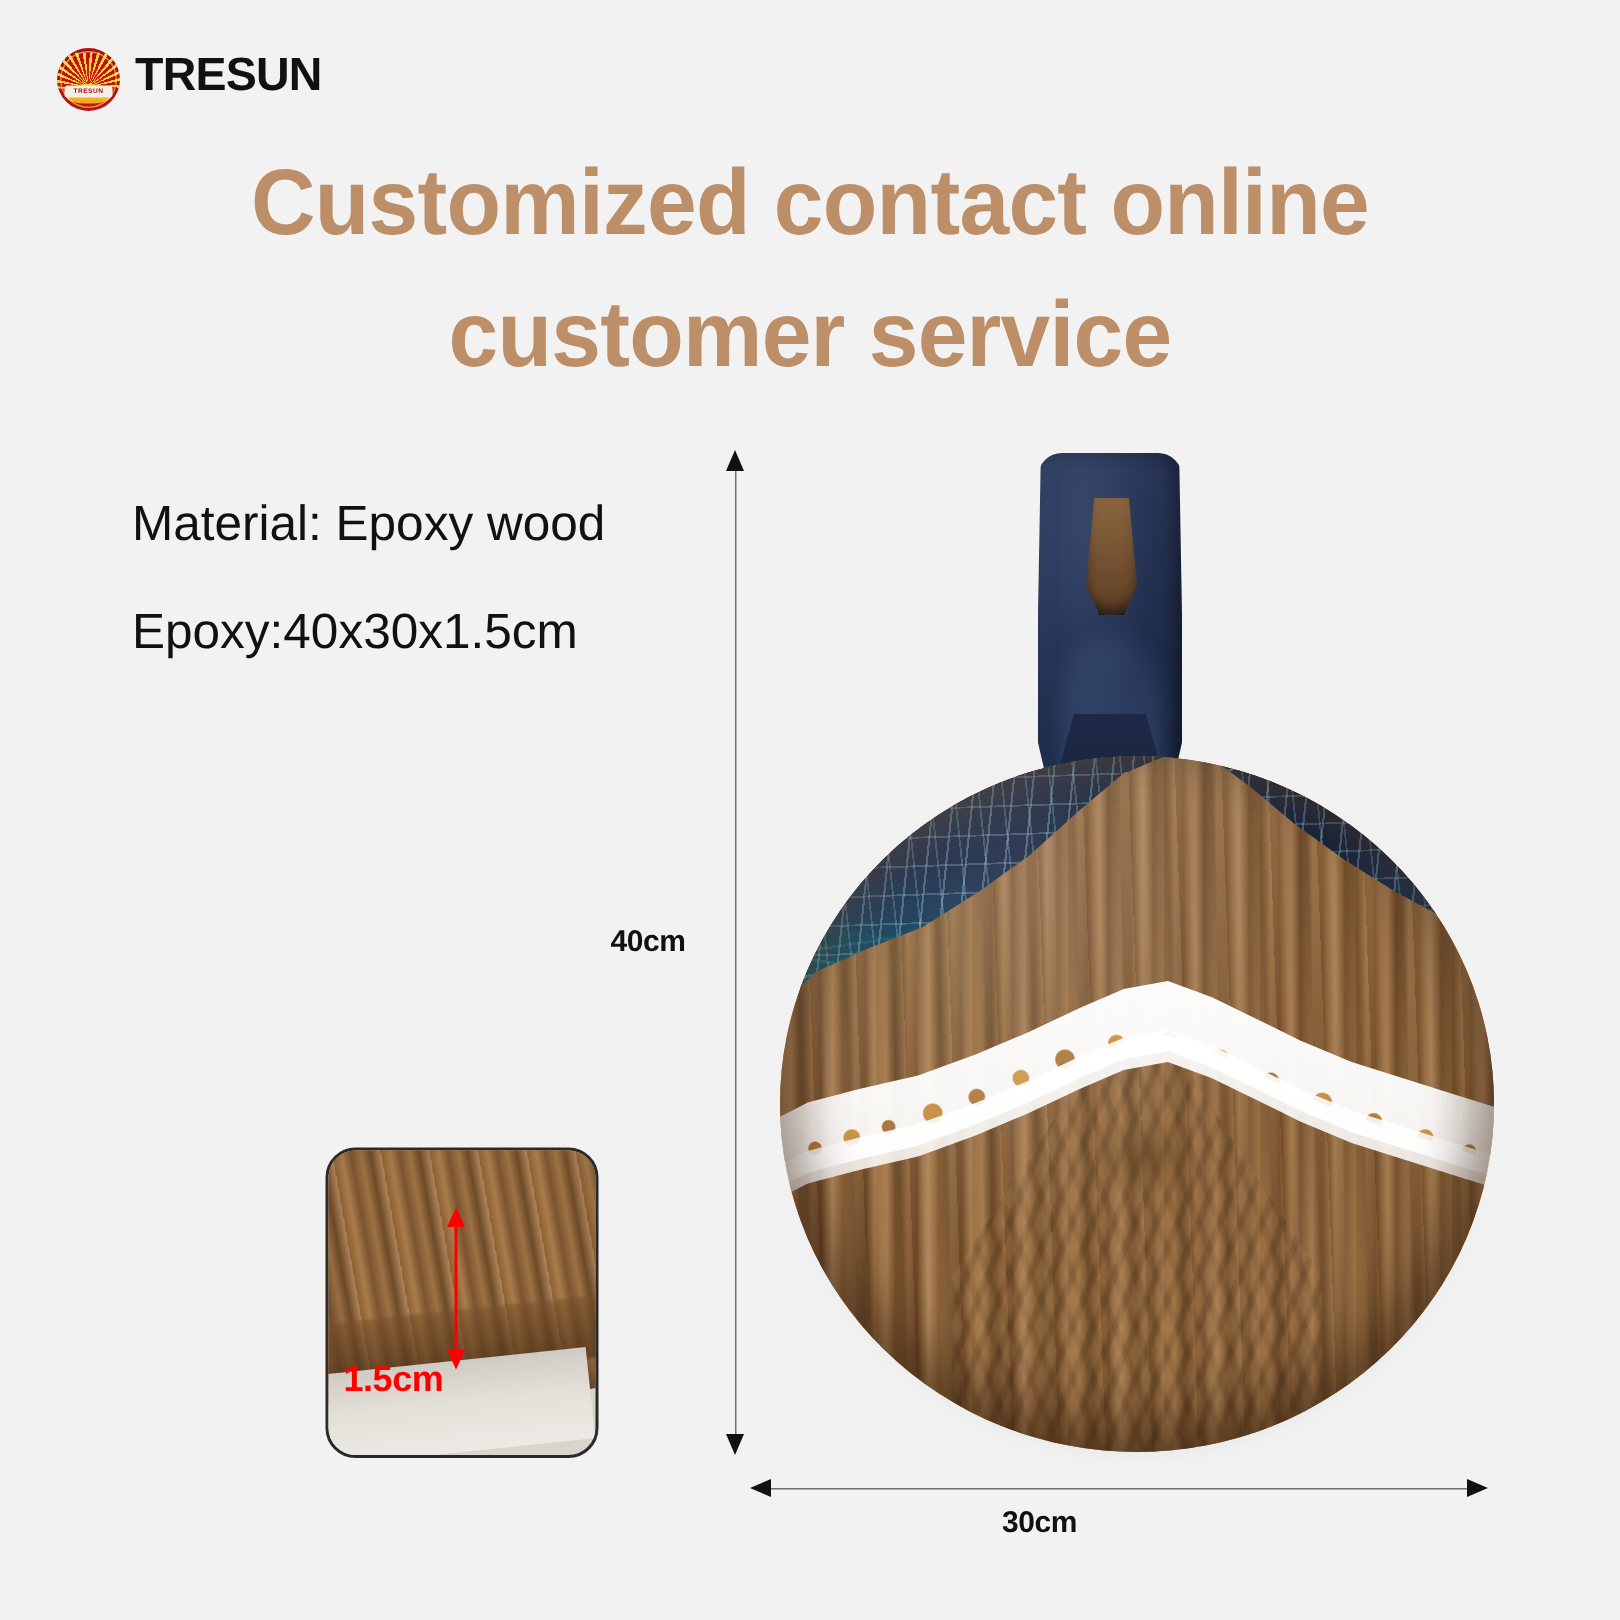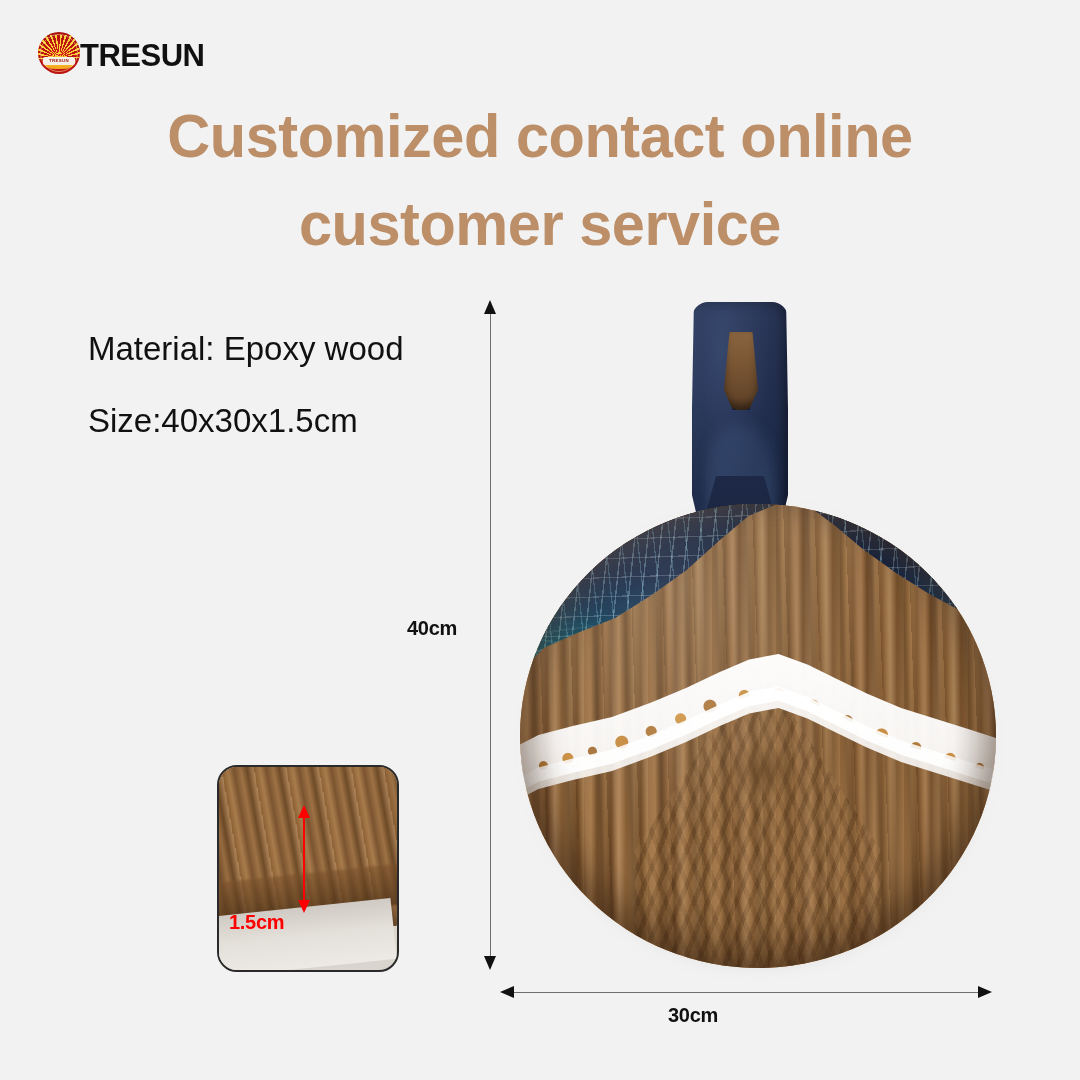--- a/index.html
+++ b/index.html
@@ -15,21 +15,22 @@
     font-family: "Liberation Sans", sans-serif;
     -webkit-font-smoothing: antialiased;
   }
 
   
   #brand {
     position: absolute;
     left: 38px;
     top: 32px;
     display: flex;
-    align-items: flex-end;
+    align-items: flex-start;
+    gap: 10px;
   }
   #brand-mark {
     width: 42px;
     height: 42px;
     border-radius: 50%;
     position: relative;
     background: radial-gradient(circle at 50% 58%, #d8201a 0%, #b5100e 62%, #8a0b09 100%);
     overflow: hidden;
     flex: none;
   }
@@ -490,21 +491,21 @@
     background: #ff0000;
   }
   .ah-red-up   { left: 1px; top: 0;    border-left: 6px solid transparent; border-right: 6px solid transparent; border-bottom: 13px solid #ff0000; }
   .ah-red-down { left: 1px; bottom: 0; border-left: 6px solid transparent; border-right: 6px solid transparent; border-top: 13px solid #ff0000; }
   #inset-label {
     position: absolute;
     left: 10px;
     bottom: 36px;
     color: #ff0000;
     font-weight: bold;
-    font-size: 20px;
+    font-size: 24px;
     letter-spacing: -0.3px;
   }
 </style>
 </head>
 <body>
 
 <div id="brand">
   <div id="brand-mark">
     <div class="rays"></div>
     <div class="sunhill"></div>
@@ -514,21 +515,21 @@
   <div id="brand-name">TRESUN</div>
 </div>
 
 <div id="headline">
   <span class="hl-line">Customized contact online</span>
   <span class="hl-line">customer service</span>
 </div>
 
 <div id="spec-list">
   <div class="spec-row">Material: Epoxy wood</div>
-  <div class="spec-row">Size:40x30x1.5cm</div>
+  <div class="spec-row">Epoxy:40x30x1.5cm</div>
 </div>
 
 <div class="dim-label" id="label-height">40cm</div>
 <div class="dim-label" id="label-width"><span>30cm</span></div>
 
 <div id="arrow-height">
   <div class="arrow-line-v"></div>
   <div class="ah ah-up"></div>
   <div class="ah ah-down"></div>
 </div>

